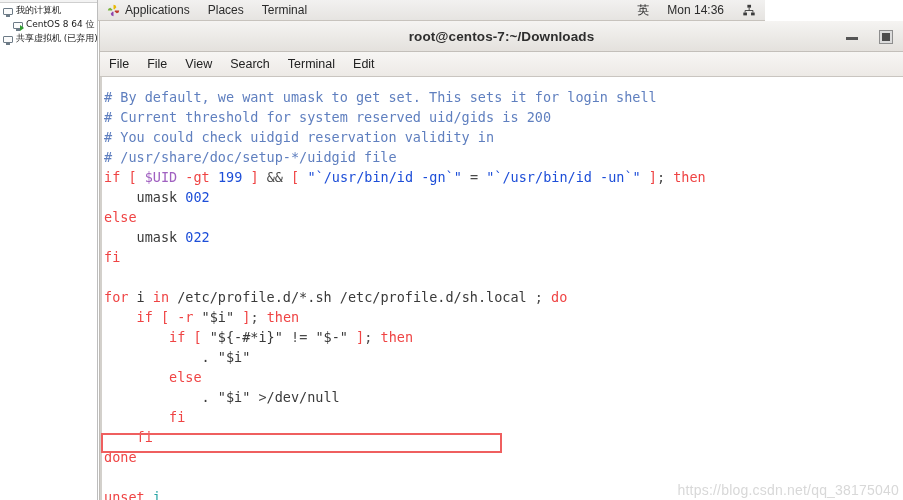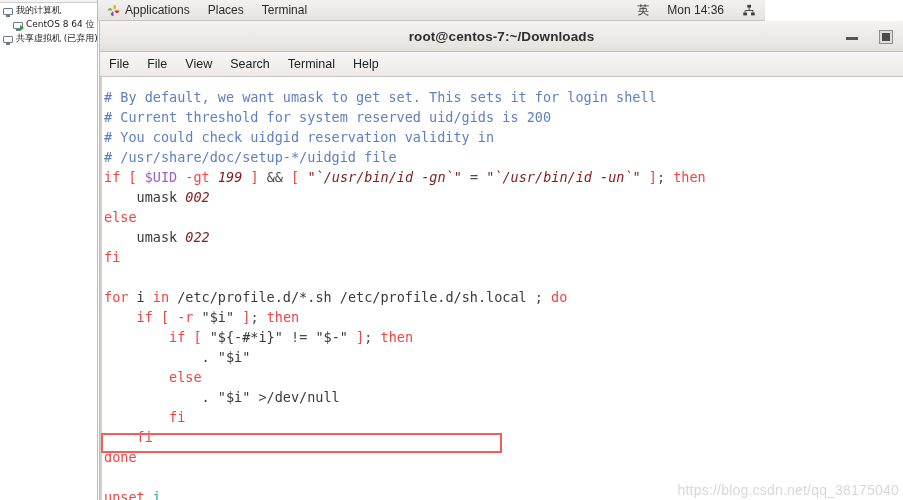--- a/index.html
+++ b/index.html
@@ -184,21 +184,21 @@
     line-height: 20px;
     white-space: pre;
     padding-left: 4px;
     color: #333333;
   }
   .ln { height: 20px; }
 
   
   .c-comment { color: #5f7fbf; }
   .c-kw      { color: #ef4444; }
-  .c-num     { color: #7f1d1d; font-style: italic; }
+  .c-num     { color: #1d4ed8; }
   .c-str     { color: #a060c0; }
   .c-ident   { color: #27a5a5; }
   .c-plain   { color: #3a3a3a; }
   .c-op      { color: #4a4a4a; }
 
   
   #annot-box {
     position: absolute;
     left: 1px;
     top: 356px;
@@ -319,21 +319,21 @@
         </div>
       </div>
     </div>
 
     <div id="menu-bar">
       <div class="menu-item">File</div>
       <div class="menu-item">File</div>
       <div class="menu-item">View</div>
       <div class="menu-item">Search</div>
       <div class="menu-item">Terminal</div>
-      <div class="menu-item">Help</div>
+      <div class="menu-item">Edit</div>
     </div>
 
     <div id="term-body">
       <div id="vim-gutter"></div>
       <div id="code-area" class="code"><div class="ln"><span class="c-comment"># By default, we want umask to get set. This sets it for login shell</span></div><div class="ln"><span class="c-comment"># Current threshold for system reserved uid/gids is 200</span></div><div class="ln"><span class="c-comment"># You could check uidgid reservation validity in</span></div><div class="ln"><span class="c-comment"># /usr/share/doc/setup-*/uidgid file</span></div><div class="ln"><span class="c-kw">if</span><span class="c-plain"> </span><span class="c-kw">[</span><span class="c-plain"> </span><span class="c-str">$UID</span><span class="c-plain"> </span><span class="c-kw">-gt</span><span class="c-plain"> </span><span class="c-num">199</span><span class="c-plain"> </span><span class="c-kw">]</span><span class="c-plain"> </span><span class="c-op">&amp;&amp;</span><span class="c-plain"> </span><span class="c-kw">[</span><span class="c-plain"> </span><span class="c-num">"`/usr/bin/id -gn`"</span><span class="c-plain"> </span><span class="c-op">=</span><span class="c-plain"> </span><span class="c-num">"`/usr/bin/id -un`"</span><span class="c-plain"> </span><span class="c-kw">]</span><span class="c-op">;</span><span class="c-plain"> </span><span class="c-kw">then</span></div><div class="ln"><span class="c-plain">    umask </span><span class="c-num">002</span></div><div class="ln"><span class="c-kw">else</span></div><div class="ln"><span class="c-plain">    umask </span><span class="c-num">022</span></div><div class="ln"><span class="c-kw">fi</span></div><div class="ln"><span class="c-plain"></span></div><div class="ln"><span class="c-kw">for</span><span class="c-plain"> </span><span class="c-plain">i</span><span class="c-plain"> </span><span class="c-kw">in</span><span class="c-plain"> /etc/profile.d/*.sh /etc/profile.d/sh.local </span><span class="c-op">;</span><span class="c-plain"> </span><span class="c-kw">do</span></div><div class="ln"><span class="c-plain">    </span><span class="c-kw">if</span><span class="c-plain"> </span><span class="c-kw">[</span><span class="c-plain"> </span><span class="c-kw">-r</span><span class="c-plain"> </span><span class="c-plain">"$i"</span><span class="c-plain"> </span><span class="c-kw">]</span><span class="c-op">;</span><span class="c-plain"> </span><span class="c-kw">then</span></div><div class="ln"><span class="c-plain">        </span><span class="c-kw">if</span><span class="c-plain"> </span><span class="c-kw">[</span><span class="c-plain"> </span><span class="c-plain">"${-#*i}"</span><span class="c-plain"> </span><span class="c-op">!=</span><span class="c-plain"> </span><span class="c-plain">"$-"</span><span class="c-plain"> </span><span class="c-kw">]</span><span class="c-op">;</span><span class="c-plain"> </span><span class="c-kw">then</span></div><div class="ln"><span class="c-plain">            . </span><span class="c-plain">"$i"</span></div><div class="ln"><span class="c-plain">        </span><span class="c-kw">else</span></div><div class="ln"><span class="c-plain">            . </span><span class="c-plain">"$i" </span><span class="c-op">&gt;</span><span class="c-plain">/dev/null</span></div><div class="ln"><span class="c-plain">        </span><span class="c-kw">fi</span></div><div class="ln"><span class="c-plain">    </span><span class="c-kw">fi</span></div><div class="ln"><span class="c-kw">done</span></div><div class="ln"><span class="c-plain"></span></div><div class="ln"><span class="c-kw">unset</span><span class="c-plain"> </span><span class="c-ident">i</span></div></div>
       <div id="annot-box"></div>
     </div>
 
     <div id="status-line">
       

